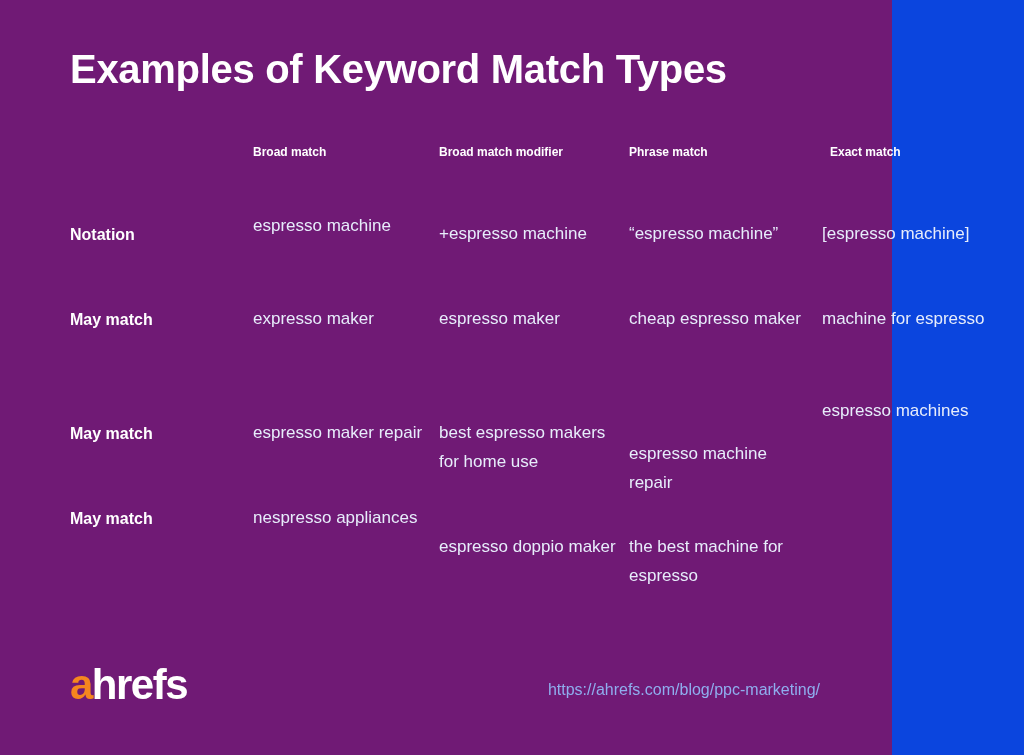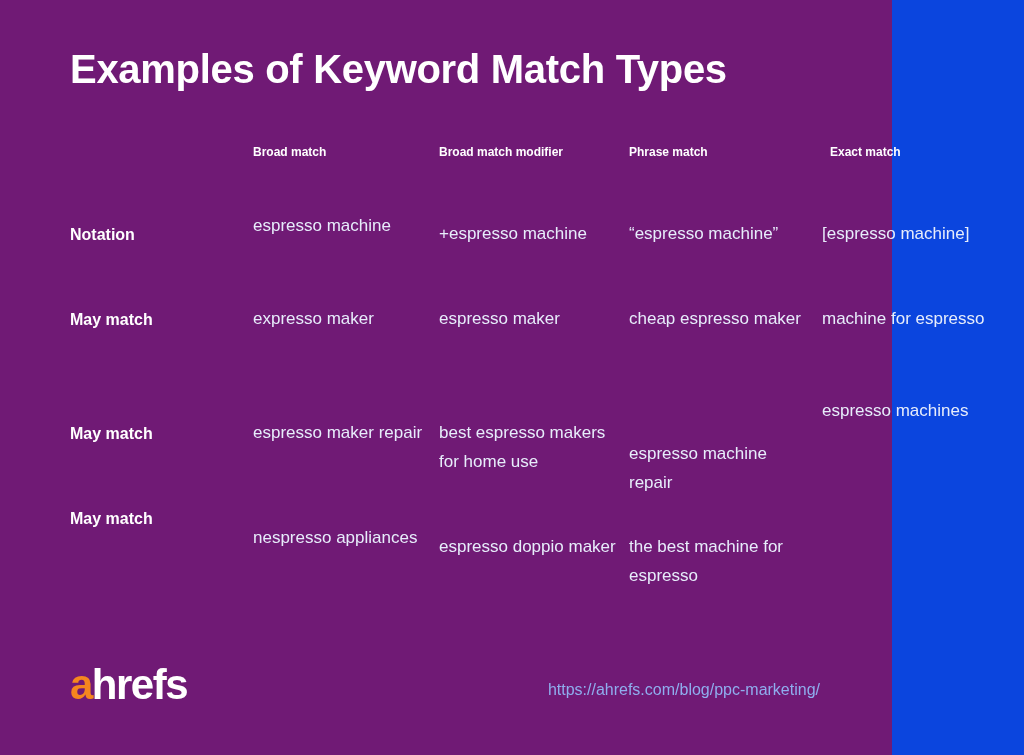--- a/index.html
+++ b/index.html
@@ -84,21 +84,21 @@
   
   .cell.c0 { left: 253px; }
   .cell.c1 { left: 439px; width: 180px; }
   .cell.c2 { left: 629px; }
   .cell.c3 { left: 822px; }
 
   
   .cell.c0.r0 { top: 212px; }
   .cell.c0.r1 { top: 305px; }
   .cell.c0.r2 { top: 419px; }
-  .cell.c0.r3 { top: 504px; margin-top: 20px; }
+  .cell.c0.r3 { top: 504px; }
 
   
   .cell.c1.r0 { top: 220px; }
   .cell.c1.r1 { top: 305px; }
   .cell.c1.r2 { top: 419px; }
   .cell.c1.r3 { top: 533px; }
 
   
   .cell.c2.r0 { top: 220px; }
   .cell.c2.r1 { top: 305px; }

